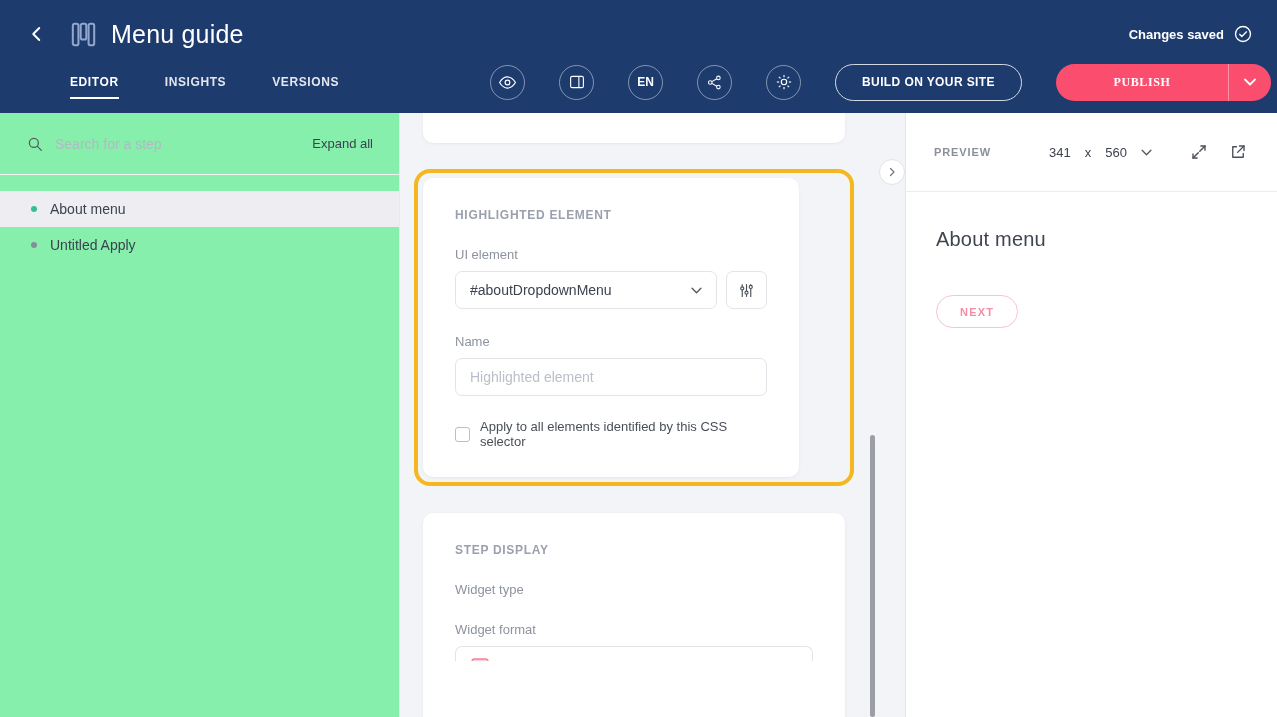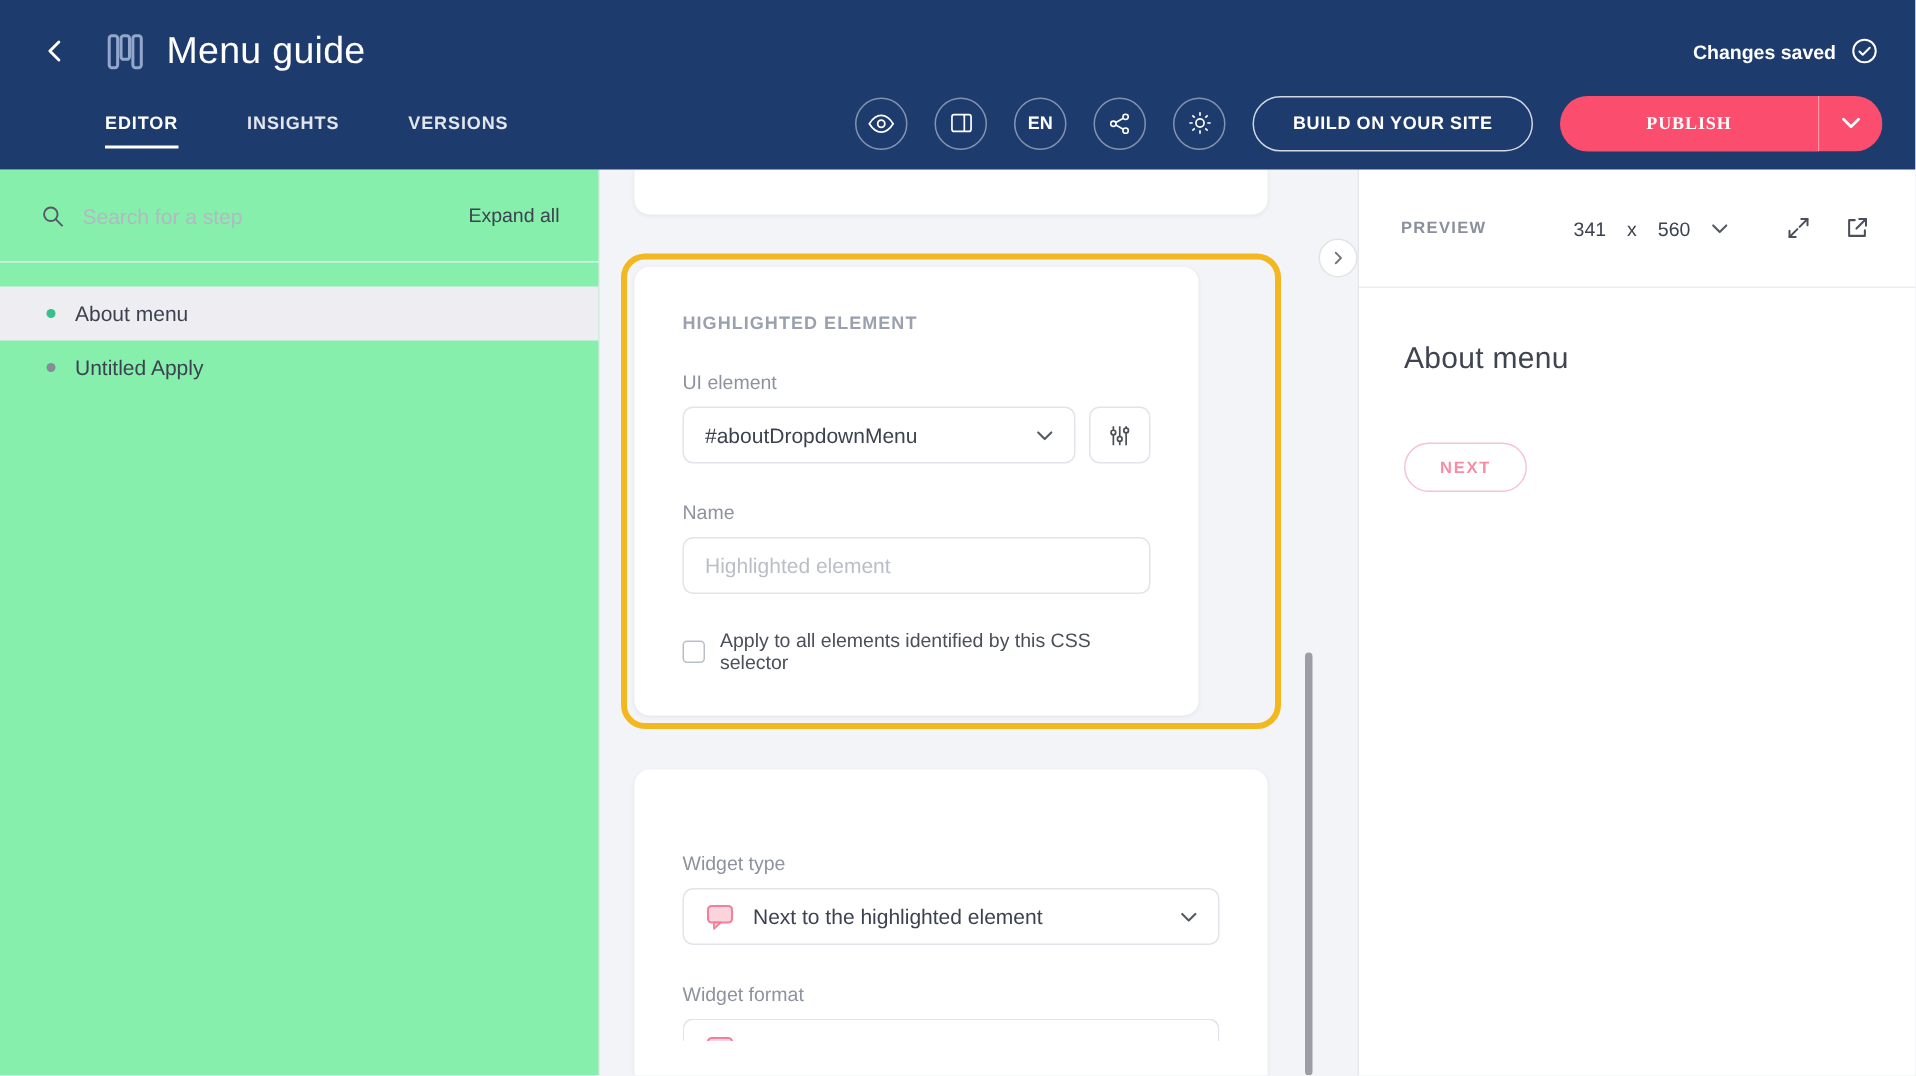--- a/index.html
+++ b/index.html
@@ -10,26 +10,26 @@
   }
   svg{display:block}
 
   
   .topbar{position:absolute;top:0;left:0;width:1277px;height:113px;background:var(--topbar-navy);color:#fff;z-index:10}
   .row1{display:flex;align-items:center;height:58px;padding:10px 24px 0 24px}
   .back-btn{background:none;border:none;cursor:pointer;display:flex;padding:4px;color:#fff}
   .logo{margin-left:20px;display:flex}
   .page-title{font-size:25px;font-weight:400;margin-left:14px;letter-spacing:.2px}
   .changes{margin-left:auto;display:flex;align-items:center;gap:9px;font-size:13px;font-weight:700}
-  .row2{display:flex;align-items:center;height:48px;padding:0 22px 0 70px}
+  .row2{display:flex;align-items:center;height:48px;padding:0 6px 0 70px}
   .tabs{display:flex;gap:46px;height:100%}
   .tab{color:#fff;font-size:12px;font-weight:700;letter-spacing:.6px;display:flex;align-items:center;position:relative;cursor:pointer;text-decoration:none;opacity:.88}
   .tab.active{opacity:1}
   .tab.active::after{content:"";position:absolute;left:0;right:0;bottom:7px;height:2px;background:#fff}
-  .actions{margin-left:auto;display:flex;align-items:center;gap:18px}
+  .actions{margin-left:auto;display:flex;align-items:center;gap:34px}
   .circle-btn{width:35px;height:35px;border-radius:50%;border:1px solid rgba(255,255,255,.45);background:transparent;color:#fff;display:flex;align-items:center;justify-content:center;cursor:pointer;font-size:12px;font-weight:700;font-family:"Liberation Sans",sans-serif;flex:0 0 auto}
   .build-btn{height:37px;padding:0 26px;border-radius:19px;border:1px solid rgba(255,255,255,.8);background:transparent;color:#fff;font-size:12px;font-weight:700;letter-spacing:.4px;cursor:pointer;font-family:"Liberation Sans",sans-serif;white-space:nowrap}
   .publish-group{display:flex}
   .publish-main{height:37px;width:172px;border:none;border-radius:19px 0 0 19px;background:var(--accent-pink);color:#fff;font-size:12px;font-weight:700;letter-spacing:.6px;cursor:pointer;font-family:Liberation Serif, serif}
   .publish-caret{height:37px;width:43px;border:none;border-left:1px solid rgba(255,255,255,.4);border-radius:0 19px 19px 0;background:var(--accent-pink);color:#fff;cursor:pointer;display:flex;align-items:center;justify-content:center}
 
   
   .sidebar{position:absolute;top:113px;left:0;width:400px;bottom:0;background:#86efac;border-right:1px solid #e7e9ef}
   .search-row{display:flex;align-items:center;height:62px;padding:0 26px;gap:11px;border-bottom:1px solid #f0f1f5}
   .search-input{border:none;background:transparent;outline:none;font-size:14px;color:#3c4250;flex:1;font-family:"Liberation Sans",sans-serif}
@@ -215,36 +215,23 @@
       <input class="text-input" type="text" placeholder="Highlighted element" style="">
 
       <label class="checkbox-row">
         <span class="checkbox"></span>
         <span>Apply to all elements identified by this CSS selector</span>
       </label>
     </section>
   </div>
 
   <section class="card card-step">
+    <h2 class="section-title">STEP DISPLAY</h2>
 
     <label class="field-label">Widget type</label>
-    <div class="select">
-      <span class="widget-icon">
-        <svg width="20" height="20" viewBox="0 0 20 20">
-          <rect x="2" y="3" width="16" height="11" rx="2.5" fill="#fbd4dd" stroke="#f3809a" stroke-width="1.4"></rect>
-          <path d="M6 14 v4.2 L10.4 14 Z" fill="#fbd4dd" stroke="#f3809a" stroke-width="1.2" stroke-linejoin="round"></path>
-        </svg>
-      </span>
-      <span>Next to the highlighted element</span>
-      <span class="caret">
-        <svg width="11" height="7" viewBox="0 0 12 8">
-            <path d="M1 1.5 L6 6.5 L11 1.5" stroke="currentColor" stroke-width="1.6" fill="none" stroke-linecap="round" stroke-linejoin="round"></path>
-          </svg>
-      </span>
-    </div>
 
     <label class="field-label">Widget format</label>
     <div class="select-partial">
       <span class="widget-icon">
         <svg width="20" height="20" viewBox="0 0 20 20">
           <rect x="2" y="3" width="16" height="11" rx="2.5" fill="#fbd4dd" stroke="#f3809a" stroke-width="1.4"></rect>
         </svg>
       </span>
     </div>
   </section>

